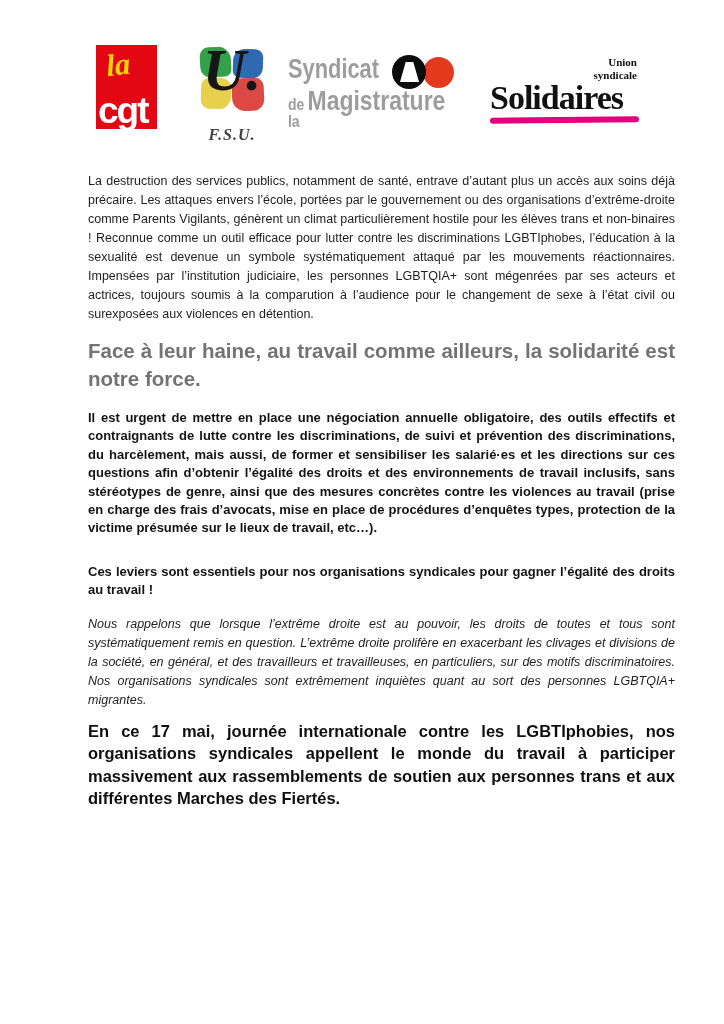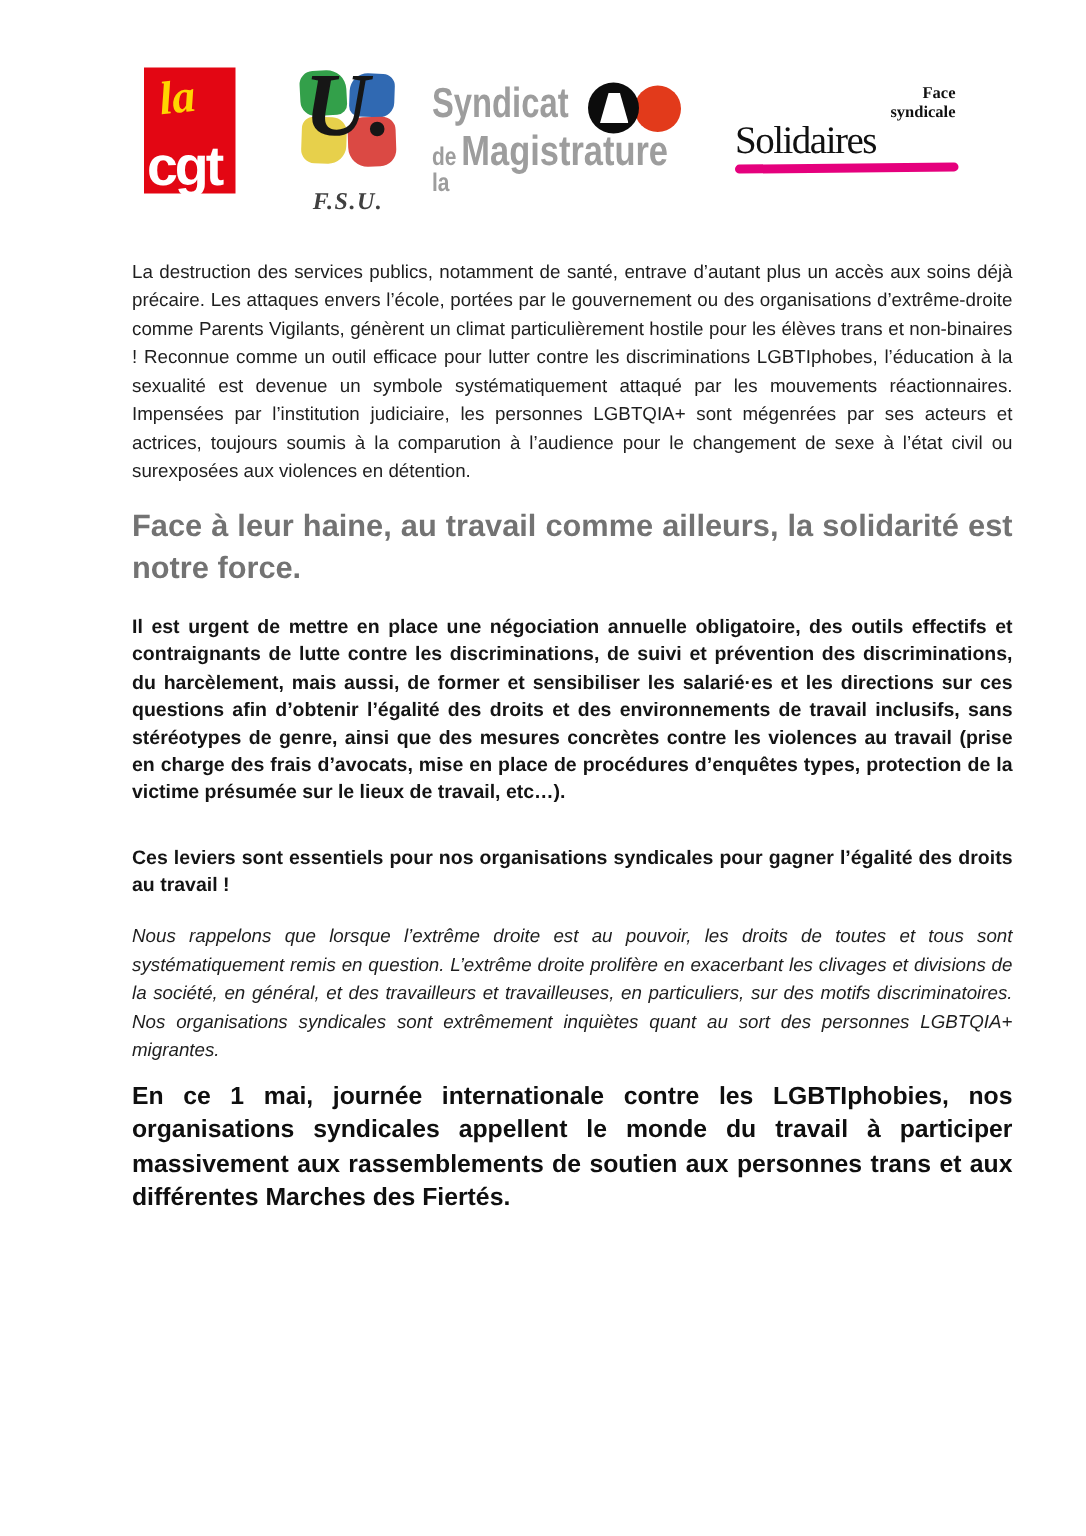--- a/index.html
+++ b/index.html
@@ -39,21 +39,21 @@
   .sm-circles{position:absolute;left:104px;top:0;width:62px;height:35px;}
   .sm-circle-red{position:absolute;right:0;top:2px;width:31px;height:31px;border-radius:50%;background:#e23a1b;}
   .sm-circle-black{position:absolute;left:0;top:0;width:34px;height:34px;border-radius:50%;background:#0c0c0c;}
   .sm-trapezoid{position:absolute;left:8px;top:7px;width:19px;height:20px;background:#ffffff;
     clip-path:polygon(30% 0,70% 0,100% 100%,0 100%);border-radius:5px 5px 0 0;}
 
   
   .solidaires-logo{position:absolute;left:490px;top:56px;width:149px;color:#111111;}
   .solidaires-tagline{font-family:"Liberation Serif",serif;font-size:11px;font-weight:700;text-align:right;
     line-height:1.2;white-space:pre-line;padding-right:2px;}
-  .solidaires-name{font-family:"Liberation Serif",serif;font-weight:400;font-size:26px;letter-spacing:-1px;
+  .solidaires-name{font-family:"Liberation Serif",serif;font-weight:700;font-size:34px;letter-spacing:-1px;
     line-height:1;margin-top:-1px;}
   .solidaires-underline{height:6px;background:#e5007d;border-radius:3px;margin-top:2px;transform:rotate(-0.6deg);}
 
   
   .doc{position:absolute;left:0;top:135px;width:724px;padding:0 49px 0 88px;box-sizing:border-box;}
   .body-text{font-size:12.5px;line-height:19px;text-align:justify;color:#1e1e1e;margin:0;}
   .bold-para{font-weight:700;font-size:13px;line-height:18.4px;color:#141414;}
   .headline{font-size:20.5px;line-height:28px;font-weight:700;color:#737373;text-align:justify;margin:13px 0 0 0;
     font-family:"Liberation Sans",sans-serif;}
   .closing{font-weight:700;font-size:16.5px;line-height:22.5px;text-align:justify;color:#0f0f0f;margin:10px 0 0 0;}
@@ -94,30 +94,30 @@
           <div class="sm-trapezoid"></div>
         </div>
       </div>
       <div class="sm-line2">
         <span class="sm-line2-small">de la</span>
         <span class="sm-line2-large">Magistrature</span>
       </div>
     </div>
 
     <div class="solidaires-logo">
-      <div class="solidaires-tagline">Face
+      <div class="solidaires-tagline">Union
 syndicale</div>
       <div class="solidaires-name">Solidaires</div>
       <div class="solidaires-underline"></div>
     </div>
 
   </header>
 
   <main class="doc">
     <p class="body-text m-p1">La destruction des services publics, notamment de santé, entrave d’autant plus un accès aux soins déjà précaire. Les attaques envers l’école, portées par le gouvernement ou des organisations d’extrême-droite comme Parents Vigilants, génèrent un climat particulièrement hostile pour les élèves trans et non-binaires ! Reconnue comme un outil efficace pour lutter contre les discriminations LGBTIphobes, l’éducation à la sexualité est devenue un symbole systématiquement attaqué par les mouvements réactionnaires. Impensées par l’institution judiciaire, les personnes LGBTQIA+ sont mégenrées par ses acteurs et actrices, toujours soumis à la comparution à l’audience pour le changement de sexe à l’état civil ou surexposées aux violences en détention.</p>
     <h1 class="headline">Face à leur haine, au travail comme ailleurs, la solidarité est notre force.</h1>
     <p class="body-text bold-para m-p3">Il est urgent de mettre en place une négociation annuelle obligatoire, des outils effectifs et contraignants de lutte contre les discriminations, de suivi et prévention des discriminations, du harcèlement, mais aussi, de former et sensibiliser les salarié·es et les directions sur ces questions afin d’obtenir l’égalité des droits et des environnements de travail inclusifs, sans stéréotypes de genre, ainsi que des mesures concrètes contre les violences au travail (prise en charge des frais d’avocats, mise en place de procédures d’enquêtes types, protection de la victime présumée sur le lieux de travail, etc…).</p>
     <p class="body-text bold-para m-p4">Ces leviers sont essentiels pour nos organisations syndicales pour gagner l’égalité des droits au travail !</p>
     <p class="body-text m-p5">Nous rappelons que lorsque l’extrême droite est au pouvoir, les droits de toutes et tous sont systématiquement remis en question. L’extrême droite prolifère en exacerbant les clivages et divisions de la société, en général, et des travailleurs et travailleuses, en particuliers, sur des motifs discriminatoires. Nos organisations syndicales sont extrêmement inquiètes quant au sort des personnes LGBTQIA+ migrantes.</p>
-    <p class="closing">En ce 1 mai, journée internationale contre les LGBTIphobies, nos organisations syndicales appellent le monde du travail à participer massivement aux rassemblements de soutien aux personnes trans et aux différentes Marches des Fiertés.</p>
+    <p class="closing">En ce 17 mai, journée internationale contre les LGBTIphobies, nos organisations syndicales appellent le monde du travail à participer massivement aux rassemblements de soutien aux personnes trans et aux différentes Marches des Fiertés.</p>
   </main>
 
 </div>
 
 </body></html>

